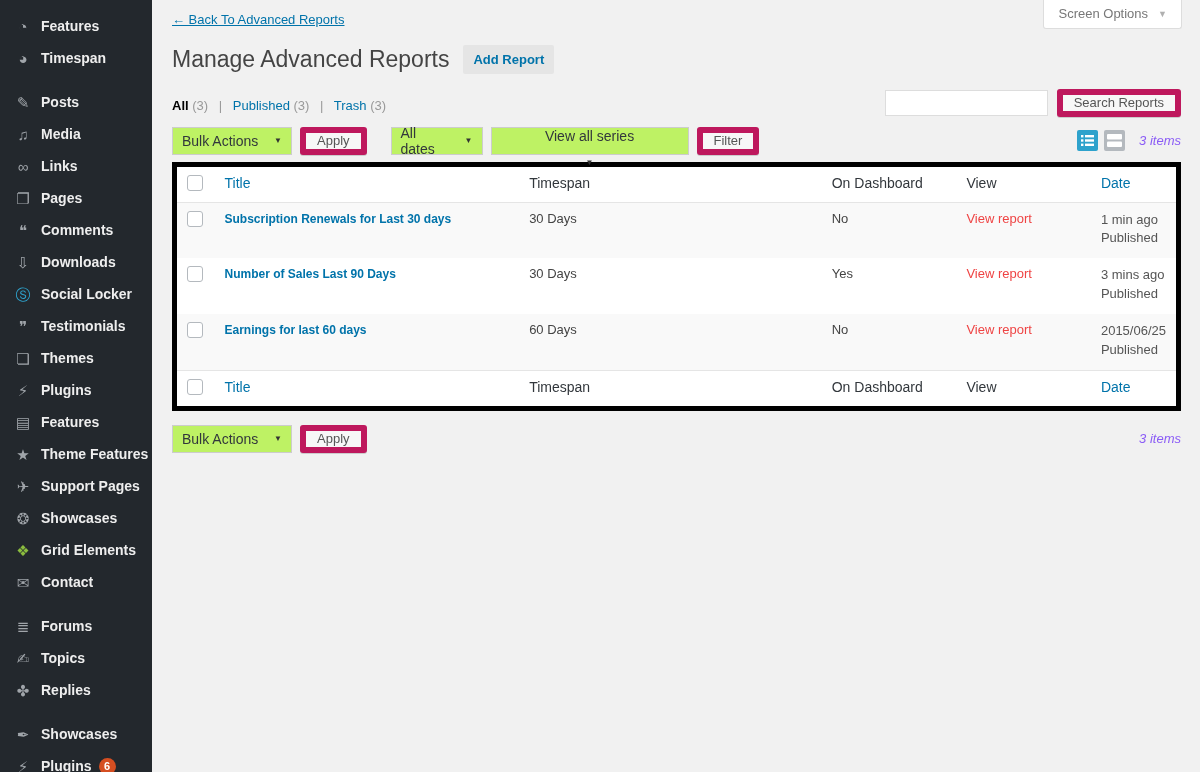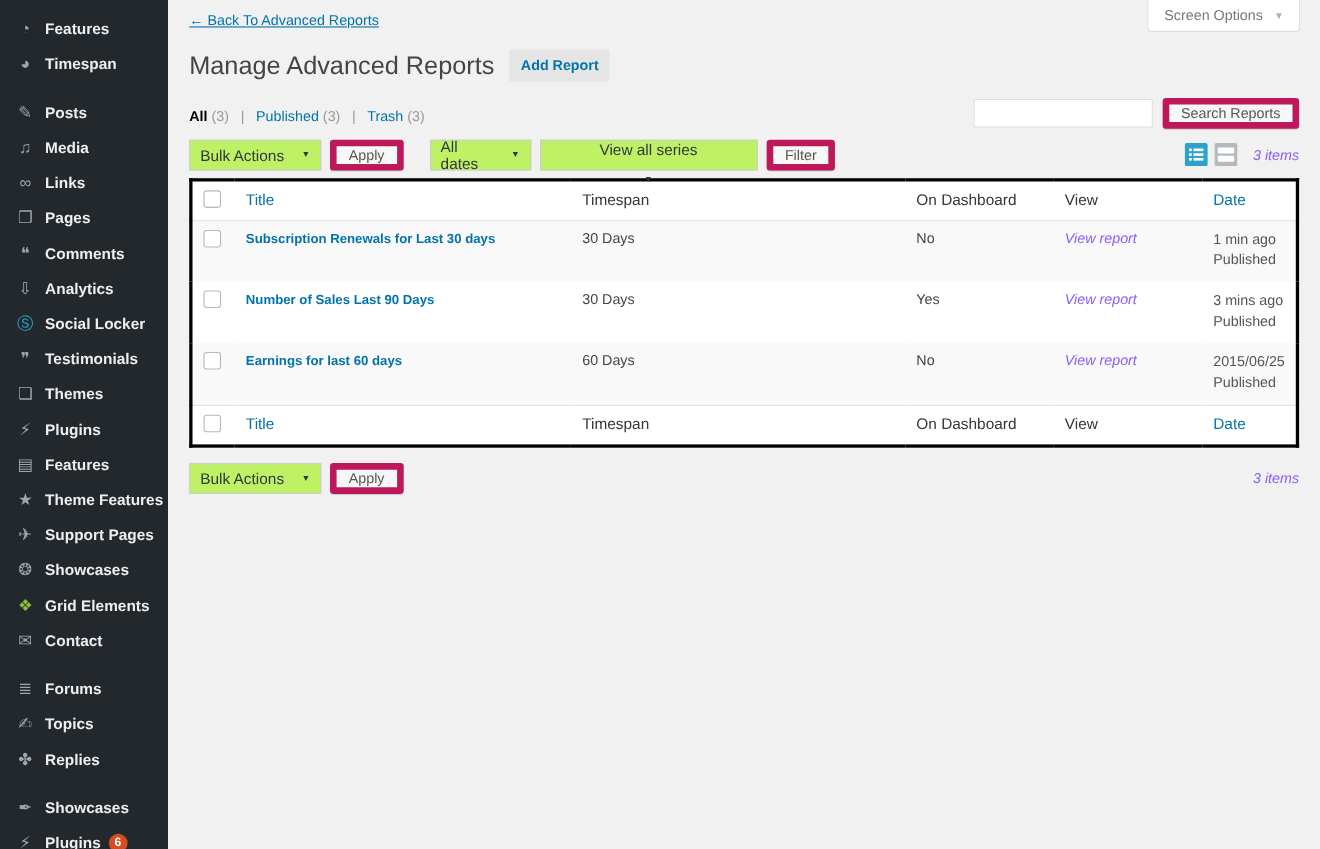--- a/index.html
+++ b/index.html
@@ -60,29 +60,29 @@
     display:inline-flex; align-items:center; justify-content:space-between;
     padding:0 9px; font-size:14px; color:#32373c; cursor:pointer; gap:14px;
   }
   .select .caret { font-size:8px; color:#333; }
   .w-bulk { width:120px; } .w-dates { width:92px; } .w-series { width:198px;flex-direction:column; }
   .gap-l { margin-left:16px; }
   .view-switch { display:flex; gap:6px; align-items:center; }
   .vs-icon { width:21px; height:21px; display:inline-block; cursor:pointer; }
   .items-count { font-size:13px; font-style:italic; color:#8b5cf6; margin-left:8px; }
   
-  .list-table { width:100%; border-collapse:collapse; background:#fff; border:3px solid #000000; margin-top:6px; }
+  .list-table { width:100%; border-collapse:collapse; background:#fff; border:5px solid #000000; margin-top:6px; }
   .list-table th, .list-table td { text-align:left; font-size:13px; color:#444; padding:8px 10px; vertical-align:top; }
   .list-table thead th { border-bottom:1px solid #e5e5e5; font-weight:400; font-size:14px; color:#32373c; }
   .list-table tfoot th { border-top:1px solid #e5e5e5; font-weight:400; font-size:14px; color:#32373c; }
   .col-link { color:#0073aa; text-decoration:none; cursor:pointer; }
   tbody tr.alt { background:#f9f9f9; }
   tbody td { height:56px; padding-top:12px; }
   .row-title { font-weight:700; color:#0073aa; font-size:12px; text-decoration:none; cursor:pointer; }
-  .view-link { color:#8b5cf6; text-decoration:none; font-size:13px; cursor:pointer;font-style:italic; }
+  .view-link { color:#ef4444; text-decoration:none; font-size:13px; cursor:pointer; }
   .cb { width:16px; height:16px; border:1px solid #b4b9be; background:#fff; border-radius:3px; display:inline-block; cursor:pointer; }
   .cb-cell { padding-left:13px; }
   .date-line { color:#555; line-height:1.4; }
   .bottom-nav { margin-top:13px; }
 </style>
 </head>
 <body>
 
 <aside class="sidebar">
   <div class="sb-item">
@@ -108,21 +108,21 @@
   <div class="sb-item">
     <span class="sb-icon">❐</span>
     <span class="sb-label">Pages</span>
   </div>
   <div class="sb-item">
     <span class="sb-icon">❝</span>
     <span class="sb-label">Comments</span>
   </div>
   <div class="sb-item">
     <span class="sb-icon">⇩</span>
-    <span class="sb-label">Analytics</span>
+    <span class="sb-label">Downloads</span>
   </div>
   <div class="sb-item">
     <span class="sb-icon icon-blue">Ⓢ</span>
     <span class="sb-label">Social Locker</span>
   </div>
   <div class="sb-item">
     <span class="sb-icon">❞</span>
     <span class="sb-label">Testimonials</span>
   </div>
   <div class="sb-item">

